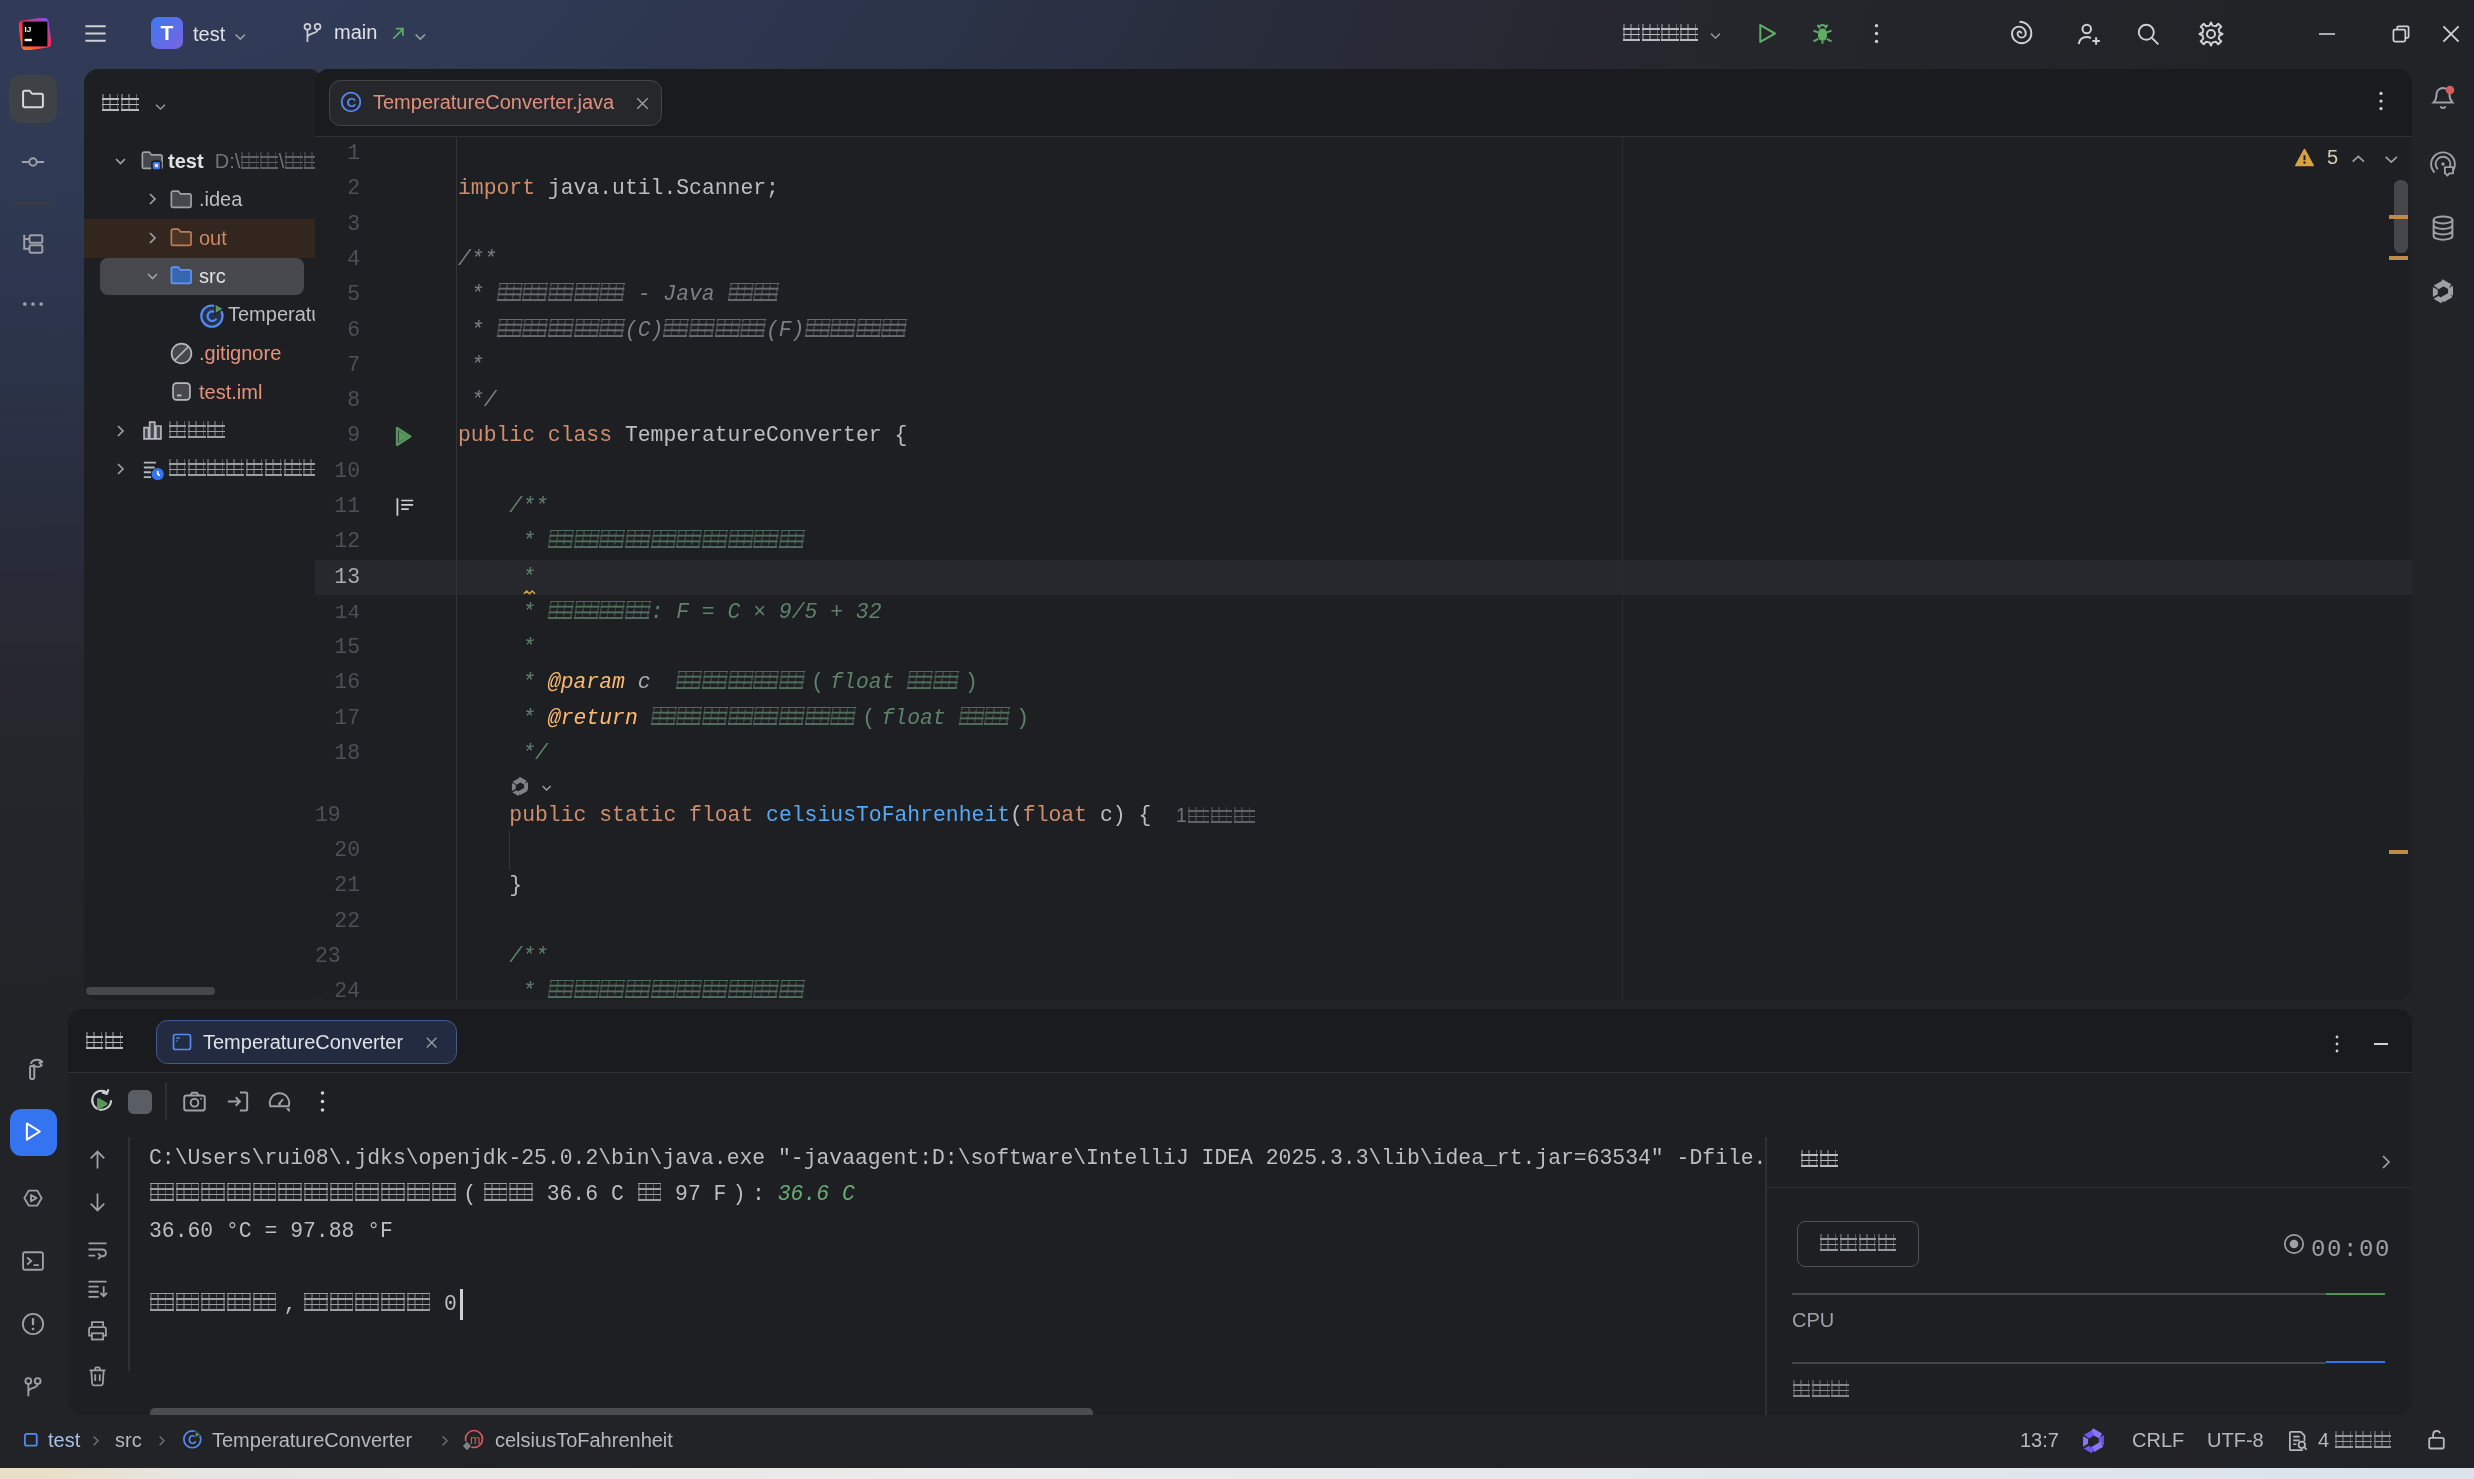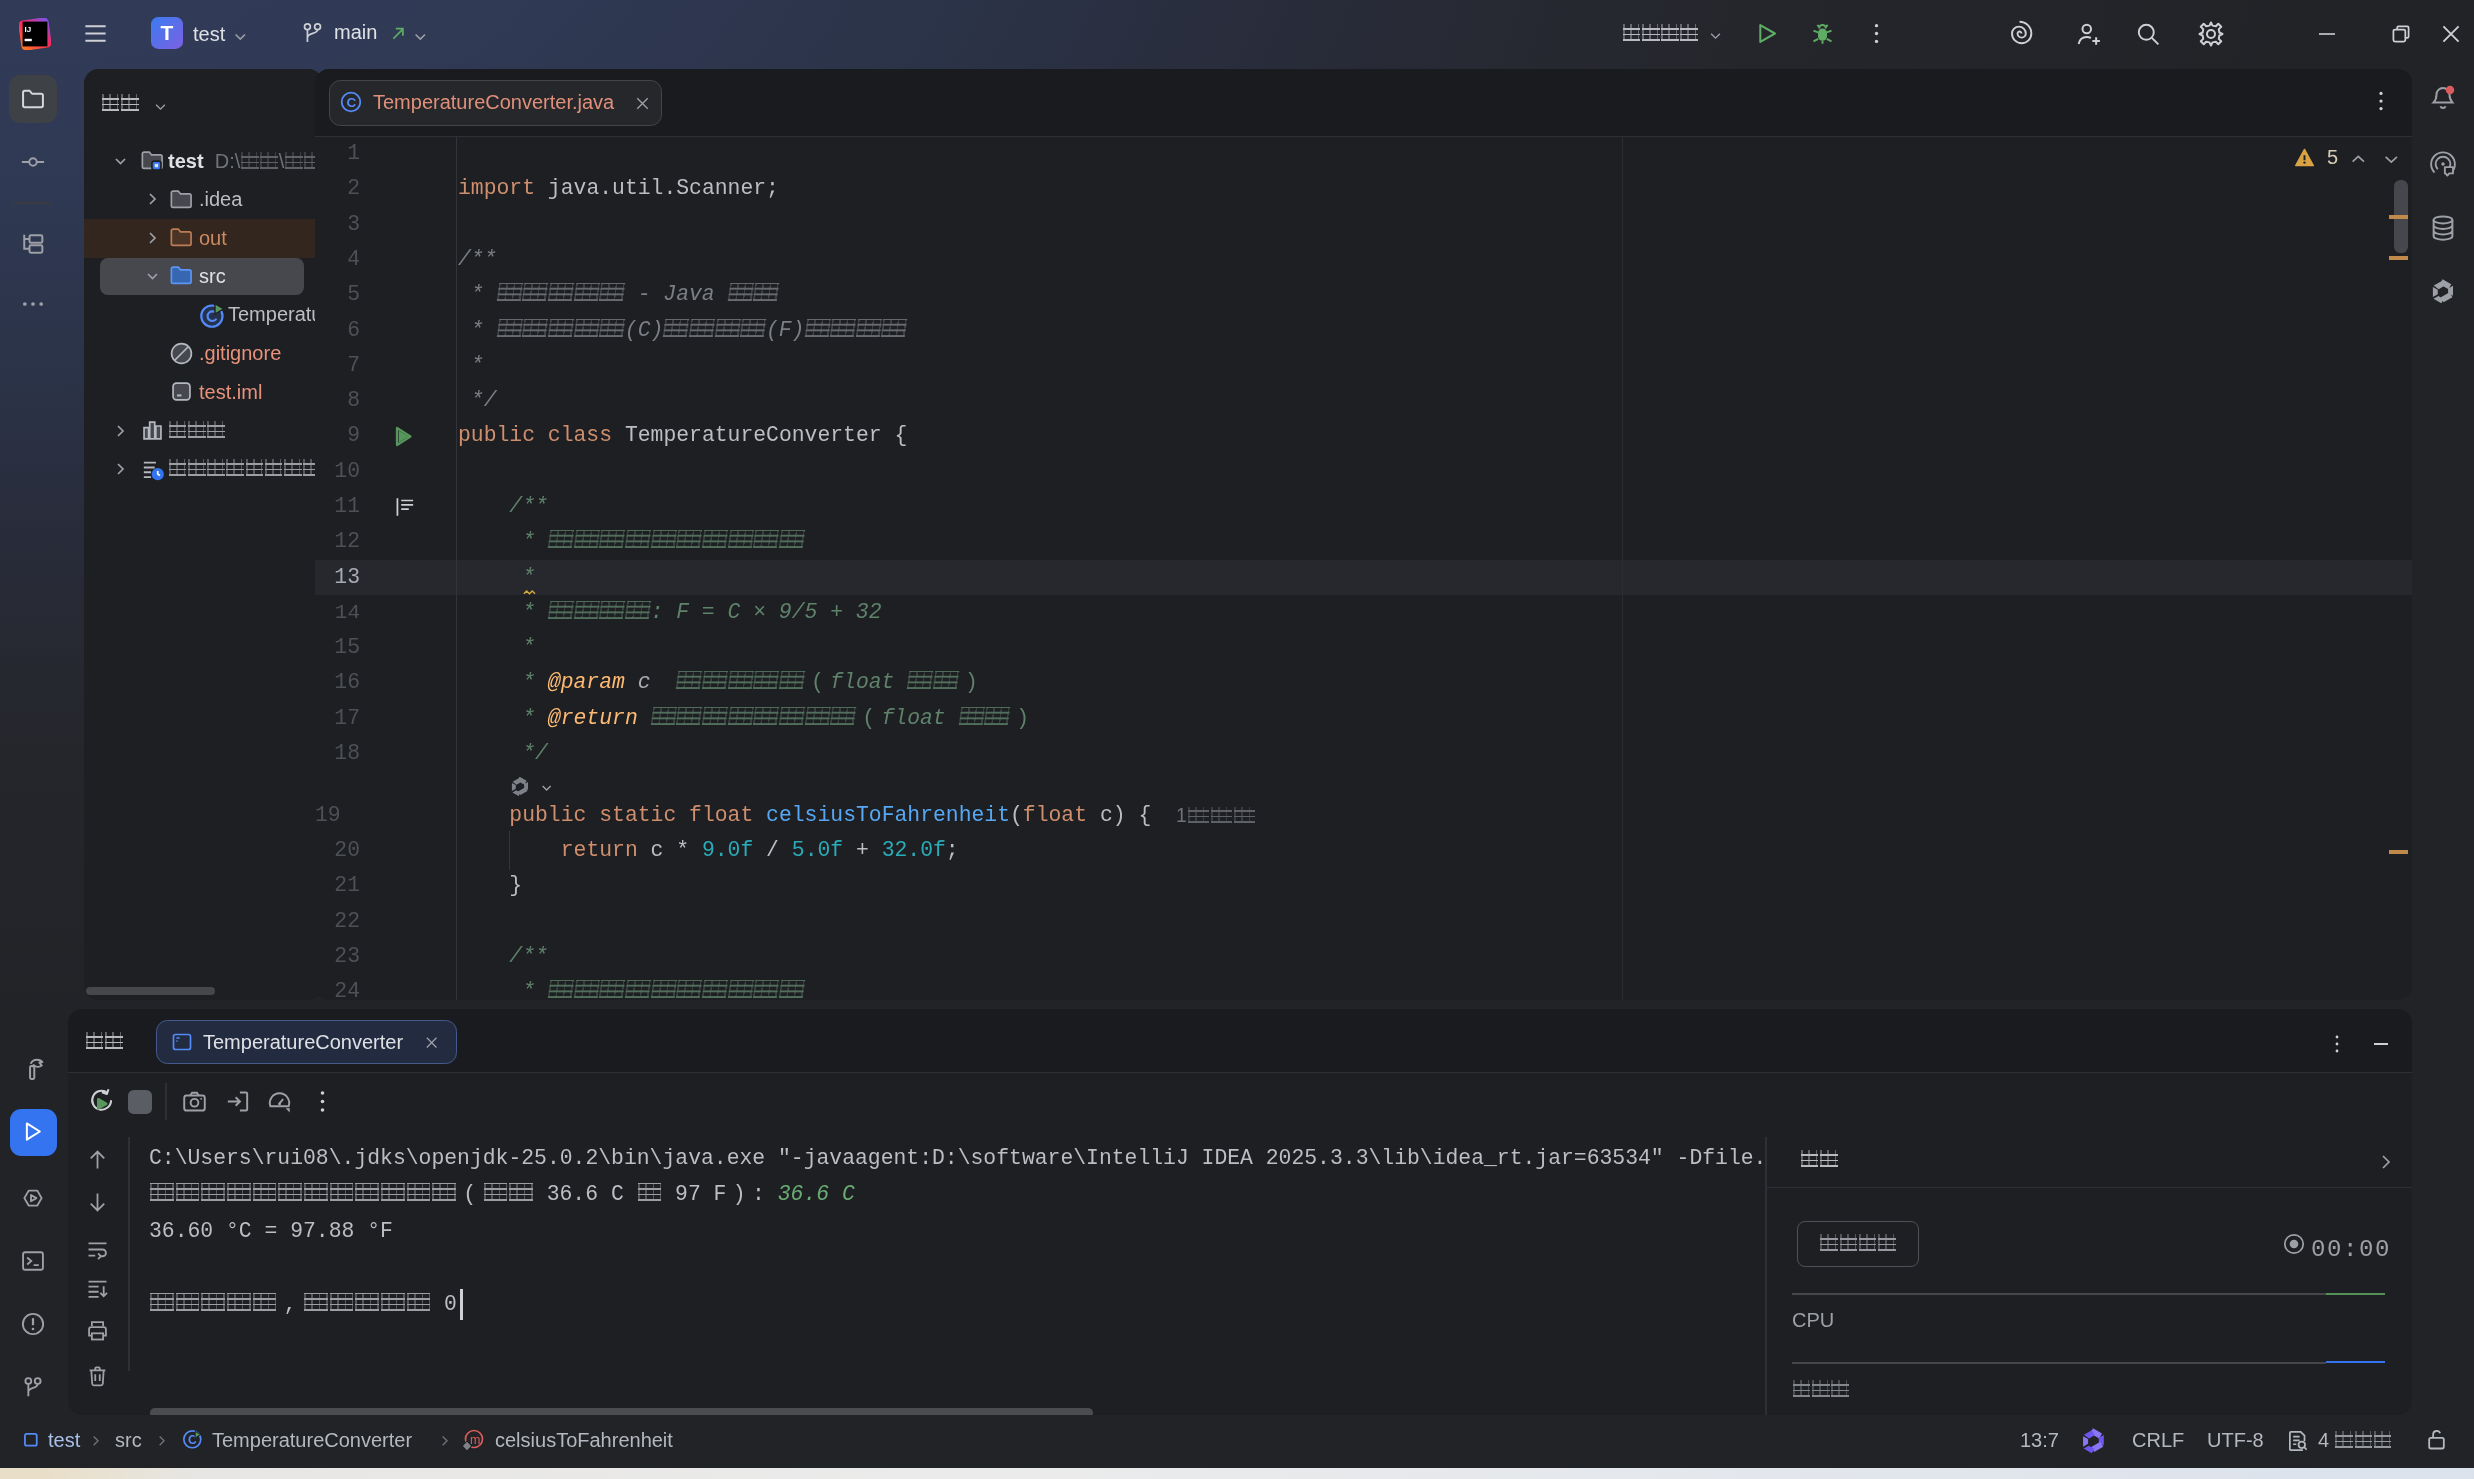--- a/index.html
+++ b/index.html
@@ -324,39 +324,38 @@
 <div class="abs" style="left:0;top:491px;width:45px;height:35px;line-height:35px;text-align:right;color:#A9ABB2;font-size:21.4px">13</div>
 <div class="abs" style="left:0;top:526px;width:45px;height:35px;line-height:35px;text-align:right;color:#4D5057;font-size:21px">14</div>
 <div class="abs" style="left:0;top:561px;width:45px;height:35px;line-height:35px;text-align:right;color:#4D5057;font-size:21.4px">15</div>
 <div class="abs" style="left:0;top:596px;width:45px;height:35px;line-height:35px;text-align:right;color:#4D5057;font-size:21.4px">16</div>
 <div class="abs" style="left:0;top:632px;width:45px;height:35px;line-height:35px;text-align:right;color:#4D5057;font-size:21.4px">17</div>
 <div class="abs" style="left:0;top:667px;width:45px;height:35px;line-height:35px;text-align:right;color:#4D5057;font-size:21.4px">18</div>
 <div class="abs" style="left:0;top:729px;width:45px;height:35px;line-height:35px;text-align:left;color:#4D5057;font-size:21.4px">19</div>
 <div class="abs" style="left:0;top:764px;width:45px;height:35px;line-height:35px;text-align:right;color:#4D5057;font-size:21.4px">20</div>
 <div class="abs" style="left:0;top:799px;width:45px;height:35px;line-height:35px;text-align:right;color:#4D5057;font-size:21.4px">21</div>
 <div class="abs" style="left:0;top:835px;width:45px;height:35px;line-height:35px;text-align:right;color:#4D5057;font-size:21.4px">22</div>
-<div class="abs" style="left:0;top:870px;width:45px;height:35px;line-height:35px;text-align:right;color:#4D5057;font-size:21.4px">23</div>
+<div class="abs" style="left:0;top:870px;width:45px;height:35px;line-height:35px;text-align:left;color:#4D5057;font-size:21.4px">23</div>
 <div class="abs" style="left:0;top:905px;width:45px;height:35px;line-height:35px;text-align:right;color:#4D5057;font-size:21.4px">24</div>
 <div class="abs" style="left:143px;top:102px;height:35px;line-height:35px;white-space:pre"><span class="kw">import</span><span class="pl"> java.util.Scanner;</span></div>
 <div class="abs" style="left:143px;top:173px;height:35px;line-height:35px;white-space:pre"><span class="cm">/**</span></div>
 <div class="abs" style="left:143px;top:208px;height:35px;line-height:35px;white-space:pre"><span class="cm"> * <i></i><i></i><i></i><i></i><i></i> - Java <i></i><i></i></span></div>
 <div class="abs" style="left:143px;top:244px;height:35px;line-height:35px;white-space:pre"><span class="cm"> * <i></i><i></i><i></i><i></i><i></i>(C)<i></i><i></i><i></i><i></i>(F)<i></i><i></i><i></i><i></i></span></div>
 <div class="abs" style="left:143px;top:279px;height:35px;line-height:35px;white-space:pre"><span class="cm"> *</span></div>
 <div class="abs" style="left:143px;top:314px;height:35px;line-height:35px;white-space:pre"><span class="cm"> */</span></div>
 <div class="abs" style="left:143px;top:349px;height:35px;line-height:35px;white-space:pre"><span class="kw">public class</span><span class="pl"> TemperatureConverter {</span></div>
 <div class="abs" style="left:143px;top:420px;height:35px;line-height:35px;white-space:pre"><span class="dc">    /**</span></div>
 <div class="abs" style="left:143px;top:455px;height:35px;line-height:35px;white-space:pre"><span class="dc">     * <i></i><i></i><i></i><i></i><i></i><i></i><i></i><i></i><i></i><i></i></span></div>
 <div class="abs" style="left:143px;top:491px;height:35px;line-height:35px;white-space:pre"><span class="dc">     *</span></div>
 <div class="abs" style="left:143px;top:526px;height:35px;line-height:35px;white-space:pre"><span class="dc">     * <i></i><i></i><i></i><i></i>: F = C × 9/5 + 32</span></div>
 <div class="abs" style="left:143px;top:561px;height:35px;line-height:35px;white-space:pre"><span class="dc">     *</span></div>
 <div class="abs" style="left:143px;top:596px;height:35px;line-height:35px;white-space:pre"><span class="dc">     * </span><span class="tg">@param</span><span class="dc"> </span><span class="pm">c</span><span class="dc">  <i></i><i></i><i></i><i></i><i></i><s>(</s>float <i></i><i></i><s>)</s></span></div>
 <div class="abs" style="left:143px;top:632px;height:35px;line-height:35px;white-space:pre"><span class="dc">     * </span><span class="tg">@return</span><span class="dc"> <i></i><i></i><i></i><i></i><i></i><i></i><i></i><i></i><s>(</s>float <i></i><i></i><s>)</s></span></div>
 <div class="abs" style="left:143px;top:667px;height:35px;line-height:35px;white-space:pre"><span class="dc">     */</span></div>
 <div class="abs" style="left:143px;top:729px;height:35px;line-height:35px;white-space:pre"><span class="pl">    </span><span class="kw">public static float</span><span class="pl"> </span><span class="mt">celsiusToFahrenheit</span><span class="pl">(</span><span class="kw">float</span><span class="pl"> c) {</span></div>
-<div class="abs" style="left:143px;top:764px;height:35px;line-height:35px;white-space:pre"><span class="pl">        </span><span class="kw">return</span><span class="pl"> c * </span><span class="nm">9.0f</span><span class="pl"> / </span><span class="nm">5.0f</span><span class="pl"> + </span><span class="nm">32.0f</span><span class="pl">;</span></div>
 <div class="abs" style="left:143px;top:799px;height:35px;line-height:35px;white-space:pre"><span class="pl">    }</span></div>
 <div class="abs" style="left:143px;top:870px;height:35px;line-height:35px;white-space:pre"><span class="dc">    /**</span></div>
 <div class="abs" style="left:143px;top:905px;height:35px;line-height:35px;white-space:pre"><span class="dc">     * <i></i><i></i><i></i><i></i><i></i><i></i><i></i><i></i><i></i><i></i></span></div>
 <svg class="abs" style="left:208px;top:520px" width="13.7" height="6.4" viewBox="0 0 17 8" fill="none" stroke="#D5A940" stroke-width="1.8">
         <path d="M1 6l3.5-3.5L8 6l3.5-3.5L15 6"></path>
       </svg>
 <div class="abs" style="left:194px;top:762px;width:0.8px;height:39px;background:#33363A"></div>
 <svg class="abs" style="left:73px;top:353px" width="29" height="29" viewBox="0 0 24 24" fill="#57965C">
         <path d="M7.5 5l11 7-11 7z" stroke="#57965C" stroke-width="2" stroke-linejoin="round" fill="none"></path>
         <path d="M9 7.2l8 4.8-8 4.8z" fill="#57965C" stroke="none"></path>

